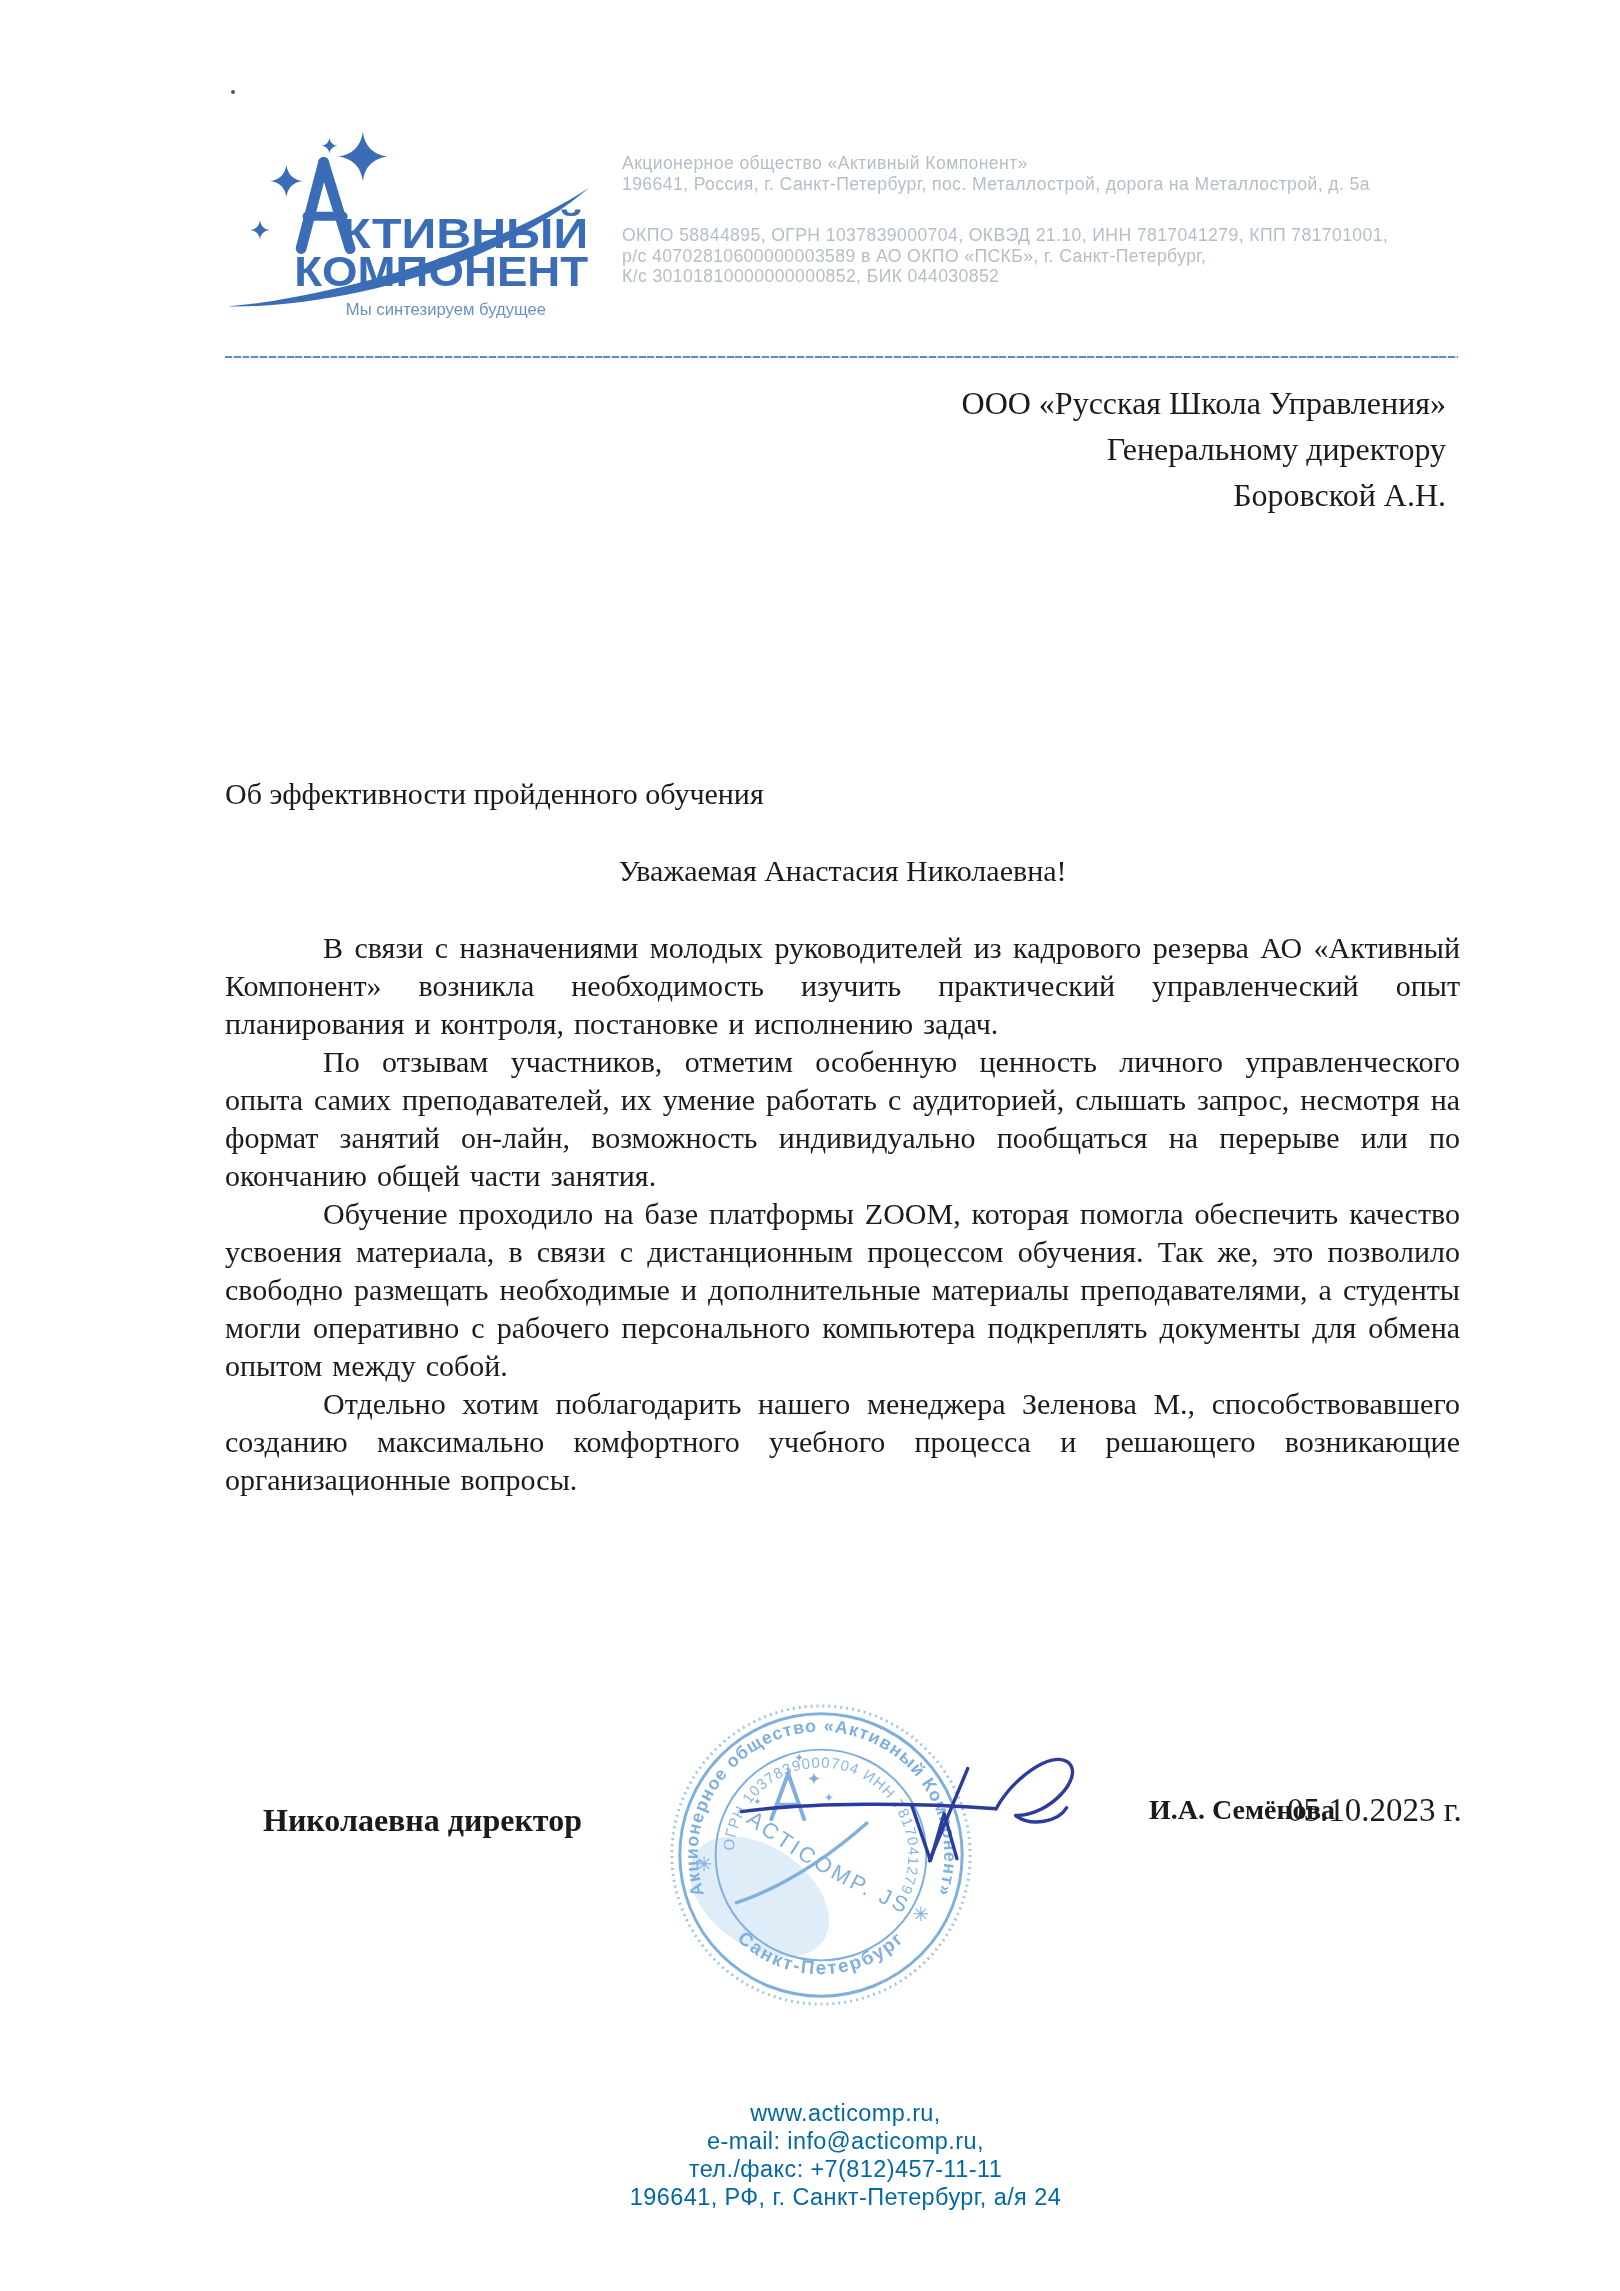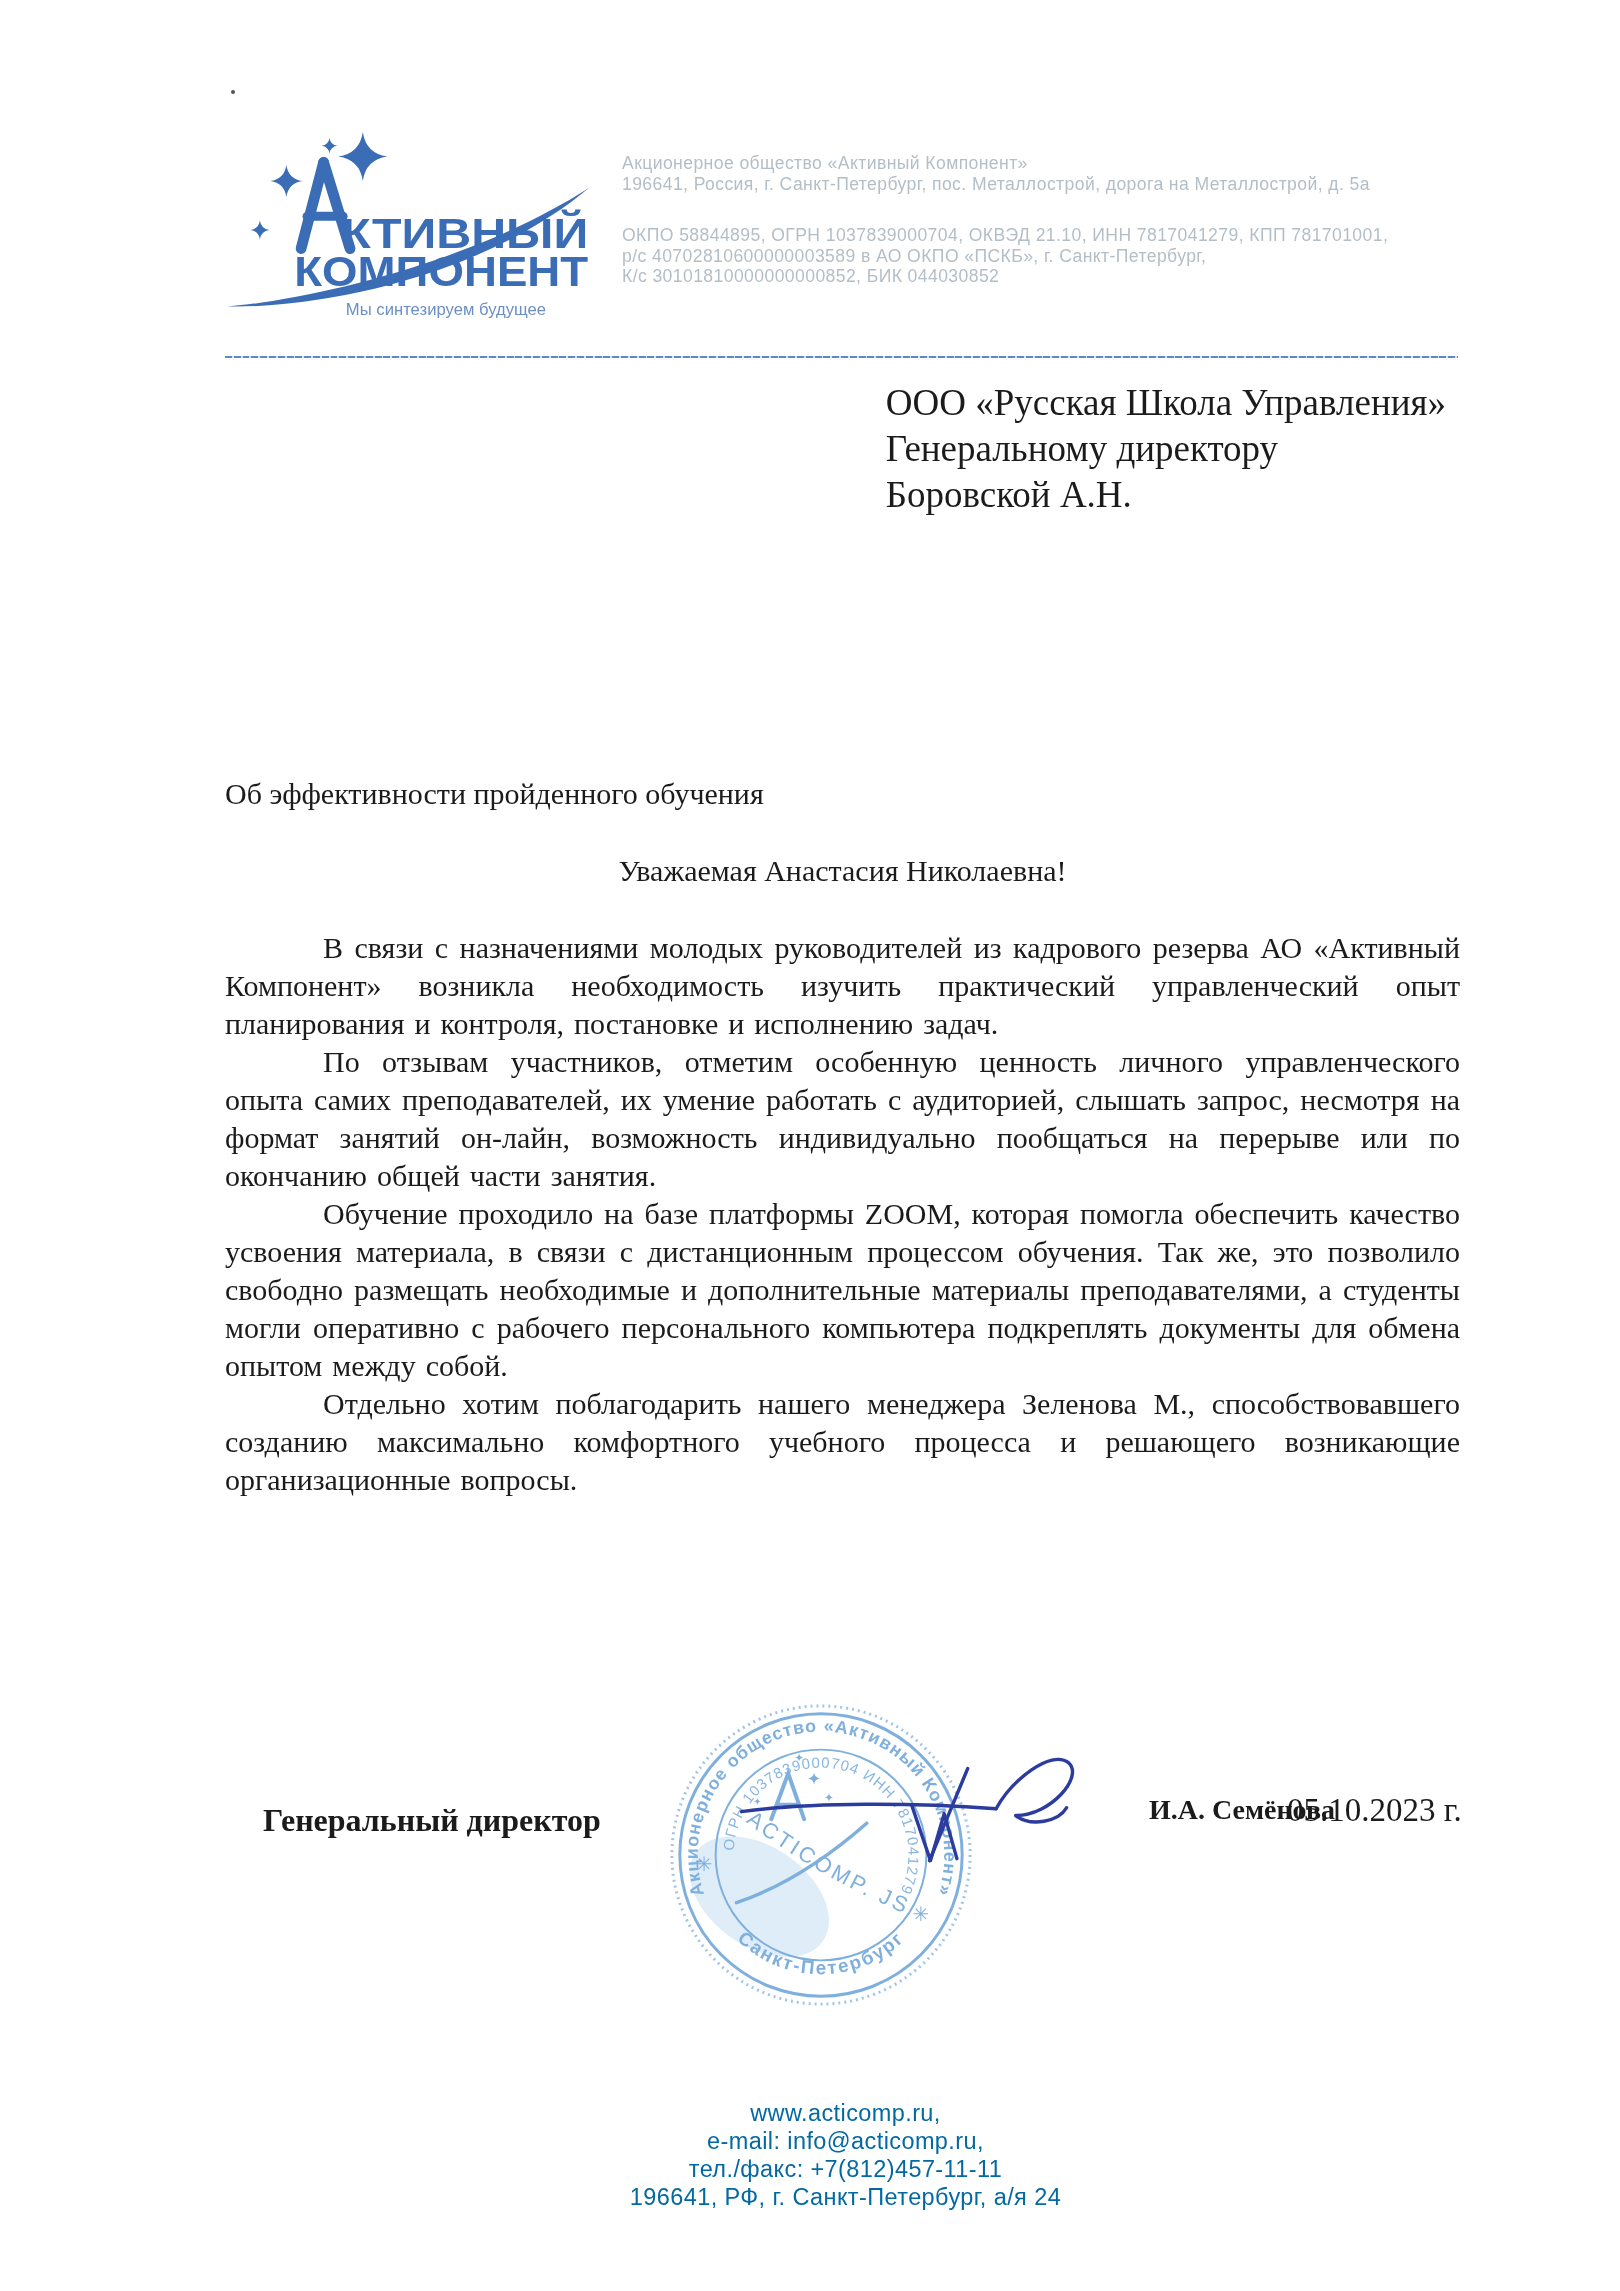--- a/index.html
+++ b/index.html
@@ -24,21 +24,21 @@
     color:#b4bec7;
   }
   .header-info .block{margin:0 0 31px 0;}
   .header-info .block:last-child{margin-bottom:0;}
   .rule{position:absolute;left:225px;top:356px;width:1233px;height:2px;
     background:repeating-linear-gradient(90deg,#5d89ca 0 6.9px,#7fa5d855 6.9px 8.8px);}
 
   
   .recipient{
     position:absolute;right:174px;top:380px;
-    text-align:left;font-size:37px;line-height:46px;
+    text-align:right;font-size:32px;line-height:46px;
   }
   .recipient .bold{font-weight:normal;}
 
   
   .subject{position:absolute;left:225px;top:777px;font-size:30px;}
   .greeting{position:absolute;left:225px;top:854px;width:1235px;text-align:center;font-size:30px;}
   .body-text{
     position:absolute;left:225px;top:929px;width:1235px;
     font-size:30px;line-height:38px;text-align:justify;word-spacing:2.5px;
   }
@@ -114,21 +114,21 @@
   <div class="subject">Об эффективности пройденного обучения</div>
   <div class="greeting">Уважаемая Анастасия Николаевна!</div>
 
   <div class="body-text">
     <p>В связи с назначениями молодых руководителей из кадрового резерва АО «Активный Компонент» возникла необходимость изучить практический управленческий опыт планирования и контроля, постановке и исполнению задач.</p>
     <p>По отзывам участников, отметим особенную ценность личного управленческого опыта самих преподавателей, их умение работать с аудиторией, слышать запрос, несмотря на формат занятий он-лайн, возможность индивидуально пообщаться на перерыве или по окончанию общей части занятия.</p>
     <p>Обучение проходило на базе платформы ZOOM, которая помогла обеспечить качество усвоения материала, в связи с дистанционным процессом обучения. Так же, это позволило свободно размещать необходимые и дополнительные материалы преподавателями, а студенты могли оперативно с рабочего персонального компьютера подкреплять документы для обмена опытом между собой.</p>
     <p>Отдельно хотим поблагодарить нашего менеджера Зеленова М., способствовавшего созданию максимально комфортного учебного процесса и решающего возникающие организационные вопросы.</p>
   </div>
 
-  <div class="sig-position">Генеральный директор</div>
+  <div class="sig-position">Николаевна директор</div>
   <div class="sig-name">И.А. Семёнова</div>
   <div class="sig-date">05.10.2023 г.</div>
 
   <svg class="stamp-svg" width="338" height="338" viewBox="0 0 340 340">
     <defs>
       <path id="stamp-arc-top" d="M 71 244.6 A 124 124 0 1 1 269 244.6" fill="none"></path>
       <path id="stamp-arc-reg" d="M 87.3 200.1 A 88 88 0 1 1 228.9 235.4" fill="none"></path>
       <path id="stamp-arc-bottom" d="M 78.1 247.2 A 120 120 0 0 0 261.9 247.2" fill="none"></path>
       <path id="stamp-arc-center" d="M 88 132 Q 160 188 252 228" fill="none"></path>
       <path id="sparkle2" d="M0,-20 Q2.5,-2.5 20,0 Q2.5,2.5 0,20 Q-2.5,2.5 -20,0 Q-2.5,-2.5 0,-20 Z"></path>

